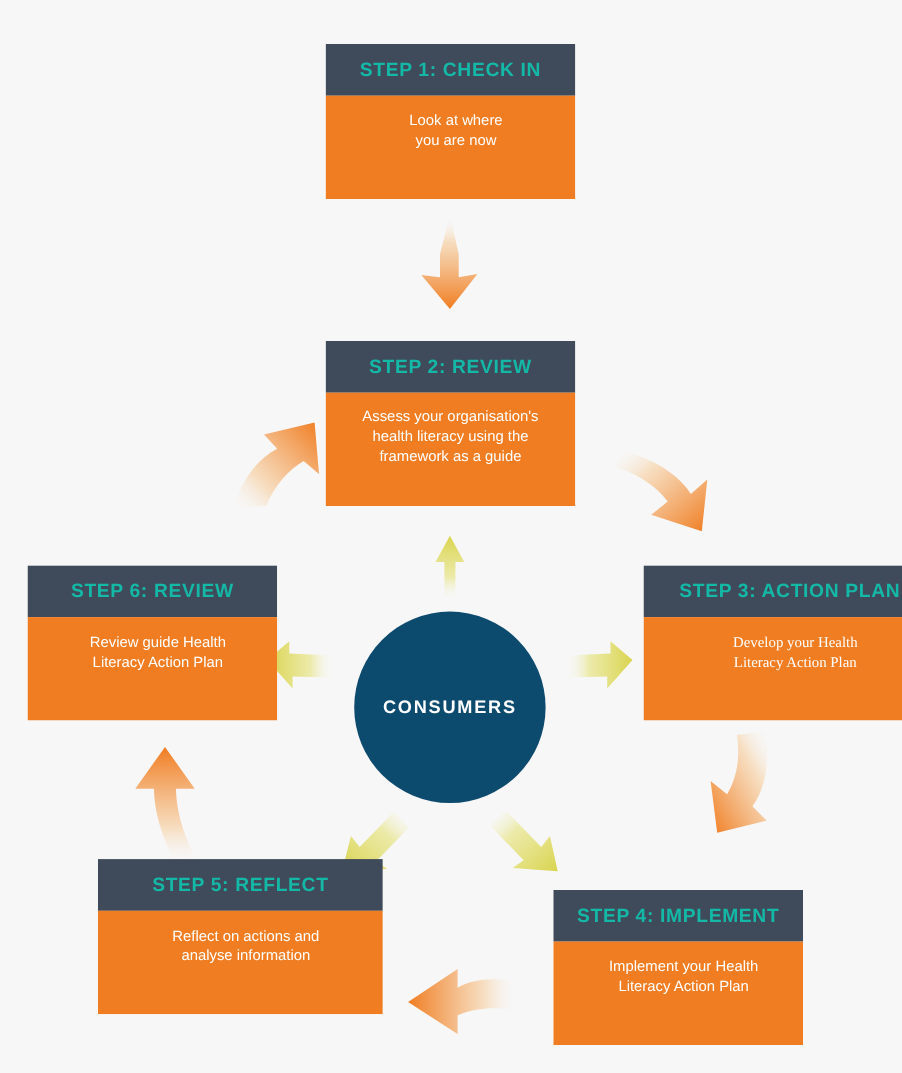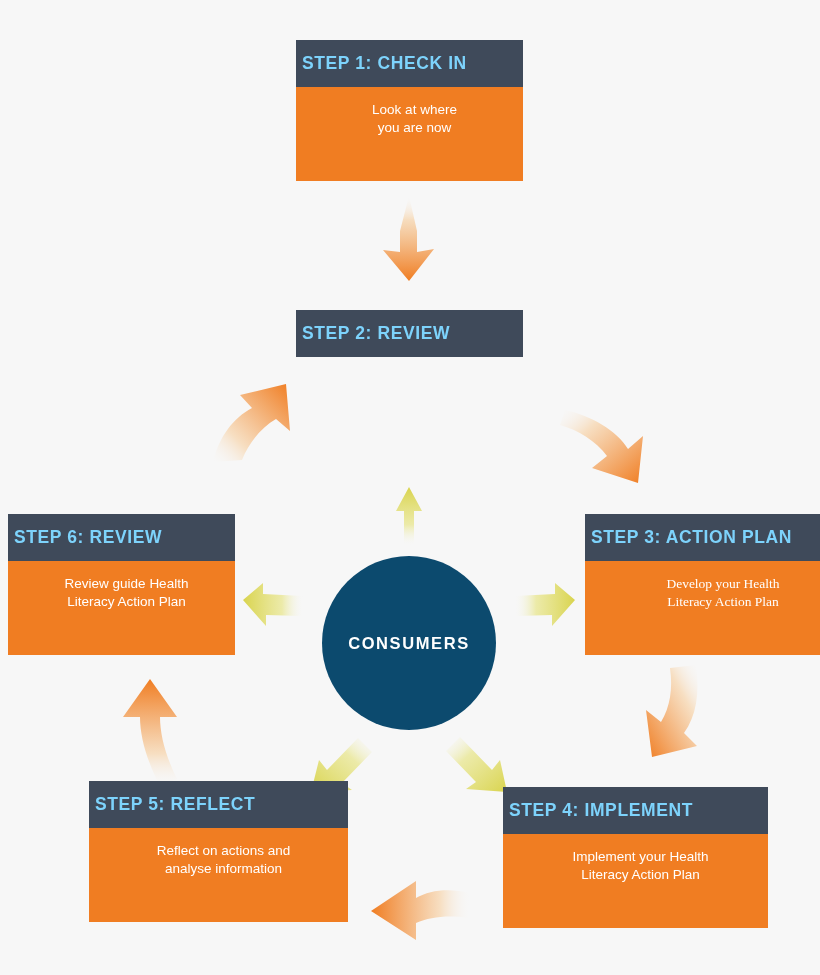--- a/index.html
+++ b/index.html
@@ -28,21 +28,22 @@
   }
 
   
   .step-box {
     position: absolute;
     box-sizing: border-box;
     overflow: hidden;
   }
   .step-header {
     background: #3f4a5a;
-    color: #7dd3fc;
+    color: #14b8a6;
+    text-align: center;
     font-weight: bold;
     font-size: 17.5px;
     letter-spacing: 0.6px;
     line-height: 1;
     padding: 15px 6px 14px 6px;
     white-space: nowrap;
   }
   .step-body {
     background: #f07d22;
     color: #ffffff;
@@ -58,27 +59,27 @@
   
   #box-step1 { left: 296px; top: 40px;  width: 227px; }
   #box-step1 .step-body { min-height: 64px; }
 
   #box-step2 { left: 296px; top: 310px; width: 227px; }
   #box-step2 .step-body { min-height: 76px; }
 
   #box-step3 { left: 585px; top: 514px; width: 266px; }
   #box-step3 .step-body { min-height: 64px; font-family: Liberation Serif, serif; }
 
-  #box-step4 { left: 503px; top: 787px; width: 265px; }
+  #box-step4 { left: 503px; top: 809px; width: 227px; }
   #box-step4 .step-body { min-height: 64px; }
 
   #box-step5 { left: 89px;  top: 781px; width: 259px; }
   #box-step5 .step-body { min-height: 64px; }
 
-  #box-step6 { left: 8px;   top: 514px; width: 227px; }
+  #box-step6 { left: 25px;   top: 514px; width: 227px; }
   #box-step6 .step-body { min-height: 64px; }
 
   
   #consumers-circle {
     position: absolute;
     left: 322px;
     top: 556px;
     width: 174px;
     height: 174px;
     border-radius: 50%;
@@ -245,20 +246,25 @@
   <div class="step-box" id="box-step1">
     <div class="step-header">STEP 1: CHECK IN</div>
     <div class="step-body">
       <span>Look at where</span><br>
       <span>you are now</span>
     </div>
   </div>
 
   <div class="step-box" id="box-step2">
     <div class="step-header">STEP 2: REVIEW</div>
+    <div class="step-body tall">
+      <span>Assess your organisation's</span><br>
+      <span>health literacy using the</span><br>
+      <span>framework as a guide</span>
+    </div>
   </div>
 
   <div class="step-box" id="box-step3">
     <div class="step-header">STEP 3: ACTION PLAN</div>
     <div class="step-body">
       <span>Develop your Health</span><br>
       <span>Literacy Action Plan</span>
     </div>
   </div>
 

